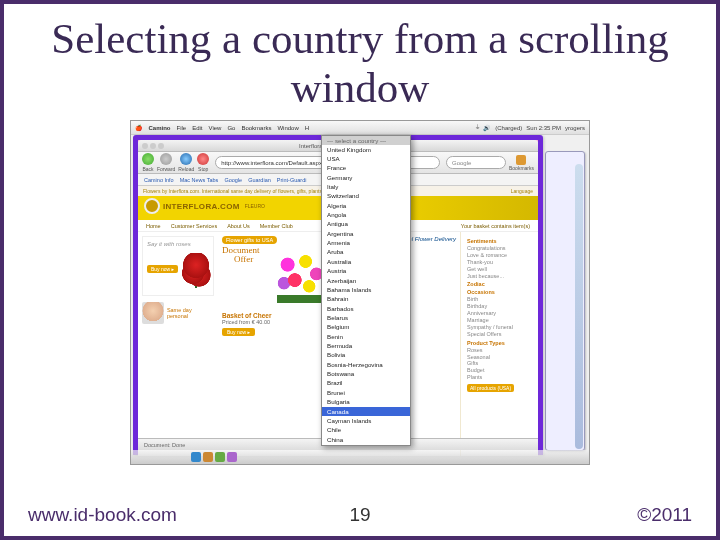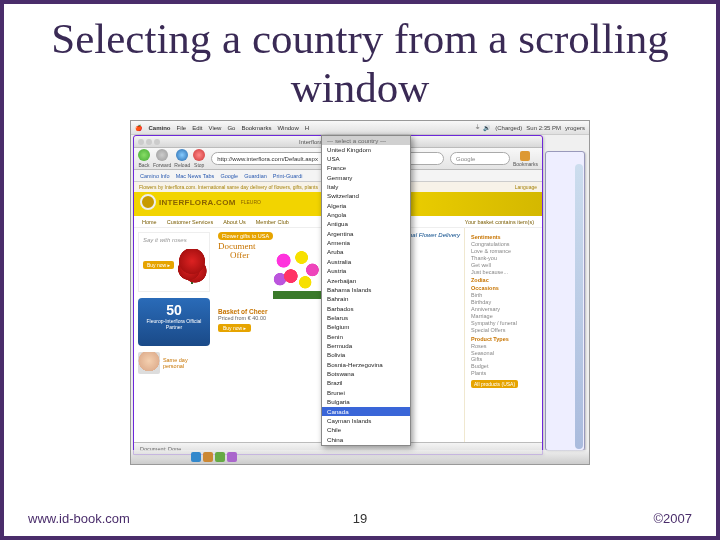--- a/index.html
+++ b/index.html
@@ -2,21 +2,21 @@
 <html><head>
 <meta charset="utf-8">
 <style>
   * { box-sizing: border-box; margin: 0; padding: 0; }
   body { width: 720px; height: 540px; font-family: Georgia, 'Times New Roman', serif; background: #fff; }
   .slide { width: 720px; height: 540px; border: 4px solid #4a2d6b; position: relative; background: #fff; }
   .title { text-align: center; font-size: 43px; color: #3a2a55; padding: 10px 30px 8px; font-weight: normal; }
   .screenshot { width: 460px; height: 345px; margin: 0 auto; position: relative; background: #f0f0f0; border: 1px solid #999; overflow: hidden; }
   .menubar { height: 14px; background: linear-gradient(#f8f8f8,#e0e0e0); display: flex; align-items: center; font-size: 6px; font-family: Arial, sans-serif; color: #333; padding: 0 4px; gap: 6px; border-bottom: 1px solid #ccc; }
   .menubar .right { margin-left: auto; display: flex; gap: 4px; align-items: center; color: #444; }
-  .browser { position: absolute; top: 14px; left: 2px; width: 410px; height: 320px; background: #f9a8d4; border: 1px solid #6d28d9; border-radius: 3px 3px 0 0; box-shadow: 1px 1px 3px rgba(0,0,0,0.2); }
+  .browser { position: absolute; top: 14px; left: 2px; width: 410px; height: 320px; background: #f9a8d4; border: 5px solid #6d28d9; border-radius: 3px 3px 0 0; box-shadow: 1px 1px 3px rgba(0,0,0,0.2); }
   .btitle { height: 12px; background: linear-gradient(#f4f4f4,#d8d8d8); border-bottom: 1px solid #bbb; border-radius: 3px 3px 0 0; text-align: center; font-size: 6px; font-family: Arial, sans-serif; color: #555; line-height: 12px; position: relative; }
   .btitle .dots { position: absolute; left: 4px; top: 3px; display: flex; gap: 2px; }
   .btitle .dots span { width: 6px; height: 6px; border-radius: 50%; background: #ccc; display: inline-block; }
   .toolbar { height: 22px; background: linear-gradient(#f8f8f8,#e4e4e4); border-bottom: 1px solid #bbb; display: flex; align-items: center; padding: 0 4px; gap: 3px; font-family: Arial, sans-serif; }
   .tbtn { display: flex; flex-direction: column; align-items: center; font-size: 5px; color: #555; gap: 1px; }
   .tbtn .ico { width: 12px; height: 12px; border-radius: 50%; }
   .ico-back { background: radial-gradient(#8d6,#4a3); }
   .ico-fwd { background: radial-gradient(#ccc,#999); }
   .ico-reload { background: radial-gradient(#8cf,#26a); }
   .ico-stop { background: radial-gradient(#f88,#c33); }
@@ -61,21 +61,21 @@
   .bstatus { position: absolute; bottom: 0; left: 0; right: 0; height: 12px; background: linear-gradient(#f4f4f4,#ddd); border-top: 1px solid #bbb; font-size: 5.5px; font-family: Arial, sans-serif; color: #666; padding: 0 6px; line-height: 12px; }
   .dropdown { position: absolute; top: 14px; left: 190px; width: 90px; background: #fff; border: 1px solid #888; box-shadow: 2px 2px 6px rgba(0,0,0,0.4); font-family: Arial, sans-serif; font-size: 6.2px; z-index: 50; }
   .dropdown .hdr { background: #d0d0d0; padding: 1px 5px; color: #666; }
   .dropdown .opts { max-height: 305px; overflow: hidden; }
   .dropdown .opt { padding: 0.5px 5px; color: #222; line-height: 1.35; }
   .dropdown .opt.sel { background: #3a66d8; color: #fff; }
   .sidewin { position: absolute; top: 30px; right: 4px; width: 40px; height: 300px; background: #eef; border: 1px solid #99b; border-radius: 3px; box-shadow: 1px 1px 2px rgba(0,0,0,0.2); }
   .sidewin .sbbar { position: absolute; right: 1px; top: 12px; bottom: 1px; width: 8px; background: linear-gradient(#cde,#abd); border-radius: 4px; }
   .dockstrip { position: absolute; bottom: 0; left: 0; right: 0; height: 14px; background: linear-gradient(rgba(240,240,240,0.7),rgba(200,200,200,0.9)); display: flex; align-items: center; gap: 2px; padding: 0 60px; }
   .dockstrip span { width: 10px; height: 10px; border-radius: 2px; }
-  .footer { position: absolute; bottom: 10px; left: 0; right: 0; display: flex; justify-content: space-between; align-items: center; padding: 0 24px; font-size: 13px; color: #4a2d6b; font-family: Verdana, Arial, sans-serif; }
+  .footer { position: absolute; bottom: 10px; left: 0; right: 0; display: flex; justify-content: space-between; align-items: center; padding: 0 24px; font-size: 19px; color: #4a2d6b; font-family: Verdana, Arial, sans-serif; }
   .footer .pnum { position: absolute; left: 50%; transform: translateX(-50%); color: #333; }
 </style>
 </head>
 <body>
 
 <div class="slide">
   <h1 class="title">Selecting a country from a scrolling window</h1>
 
   <div class="screenshot">
 
@@ -161,24 +161,20 @@
           <a>About Us</a>
           <a>Member Club</a>
           <span class="navr">Your basket contains item(s)</span>
         </div>
         <div class="content">
           <div class="leftcol">
             <div class="rosesbox">
               <div class="tag">Say it with roses</div>
               <div class="rosesimg"></div>
               <span class="btn"><span>Buy now</span> ▸</span>
-            </div>
-            <div class="bluebox">
-              <div class="big">50</div>
-              <div>Fleurop-Interflora Official Partner</div>
             </div>
             <div class="personal">
               <span class="face"></span>
               <span>Same day personal</span>
             </div>
           </div>
           <div class="midcol">
             <span class="flowergifts">Flower gifts to USA</span>
             <div class="intl">International Flower Delivery</div>
             <div class="offer">
@@ -263,15 +259,15 @@
       <span style="background:#38c"></span>
       <span style="background:#c83"></span>
       <span style="background:#6a4"></span>
       <span style="background:#a6c"></span>
     </div>
   </div>
 
   <div class="footer">
     <span>www.id-book.com</span>
     <span class="pnum">19</span>
-    <span>©2007</span>
+    <span>©2011</span>
   </div>
 </div>
 
 </body></html>

